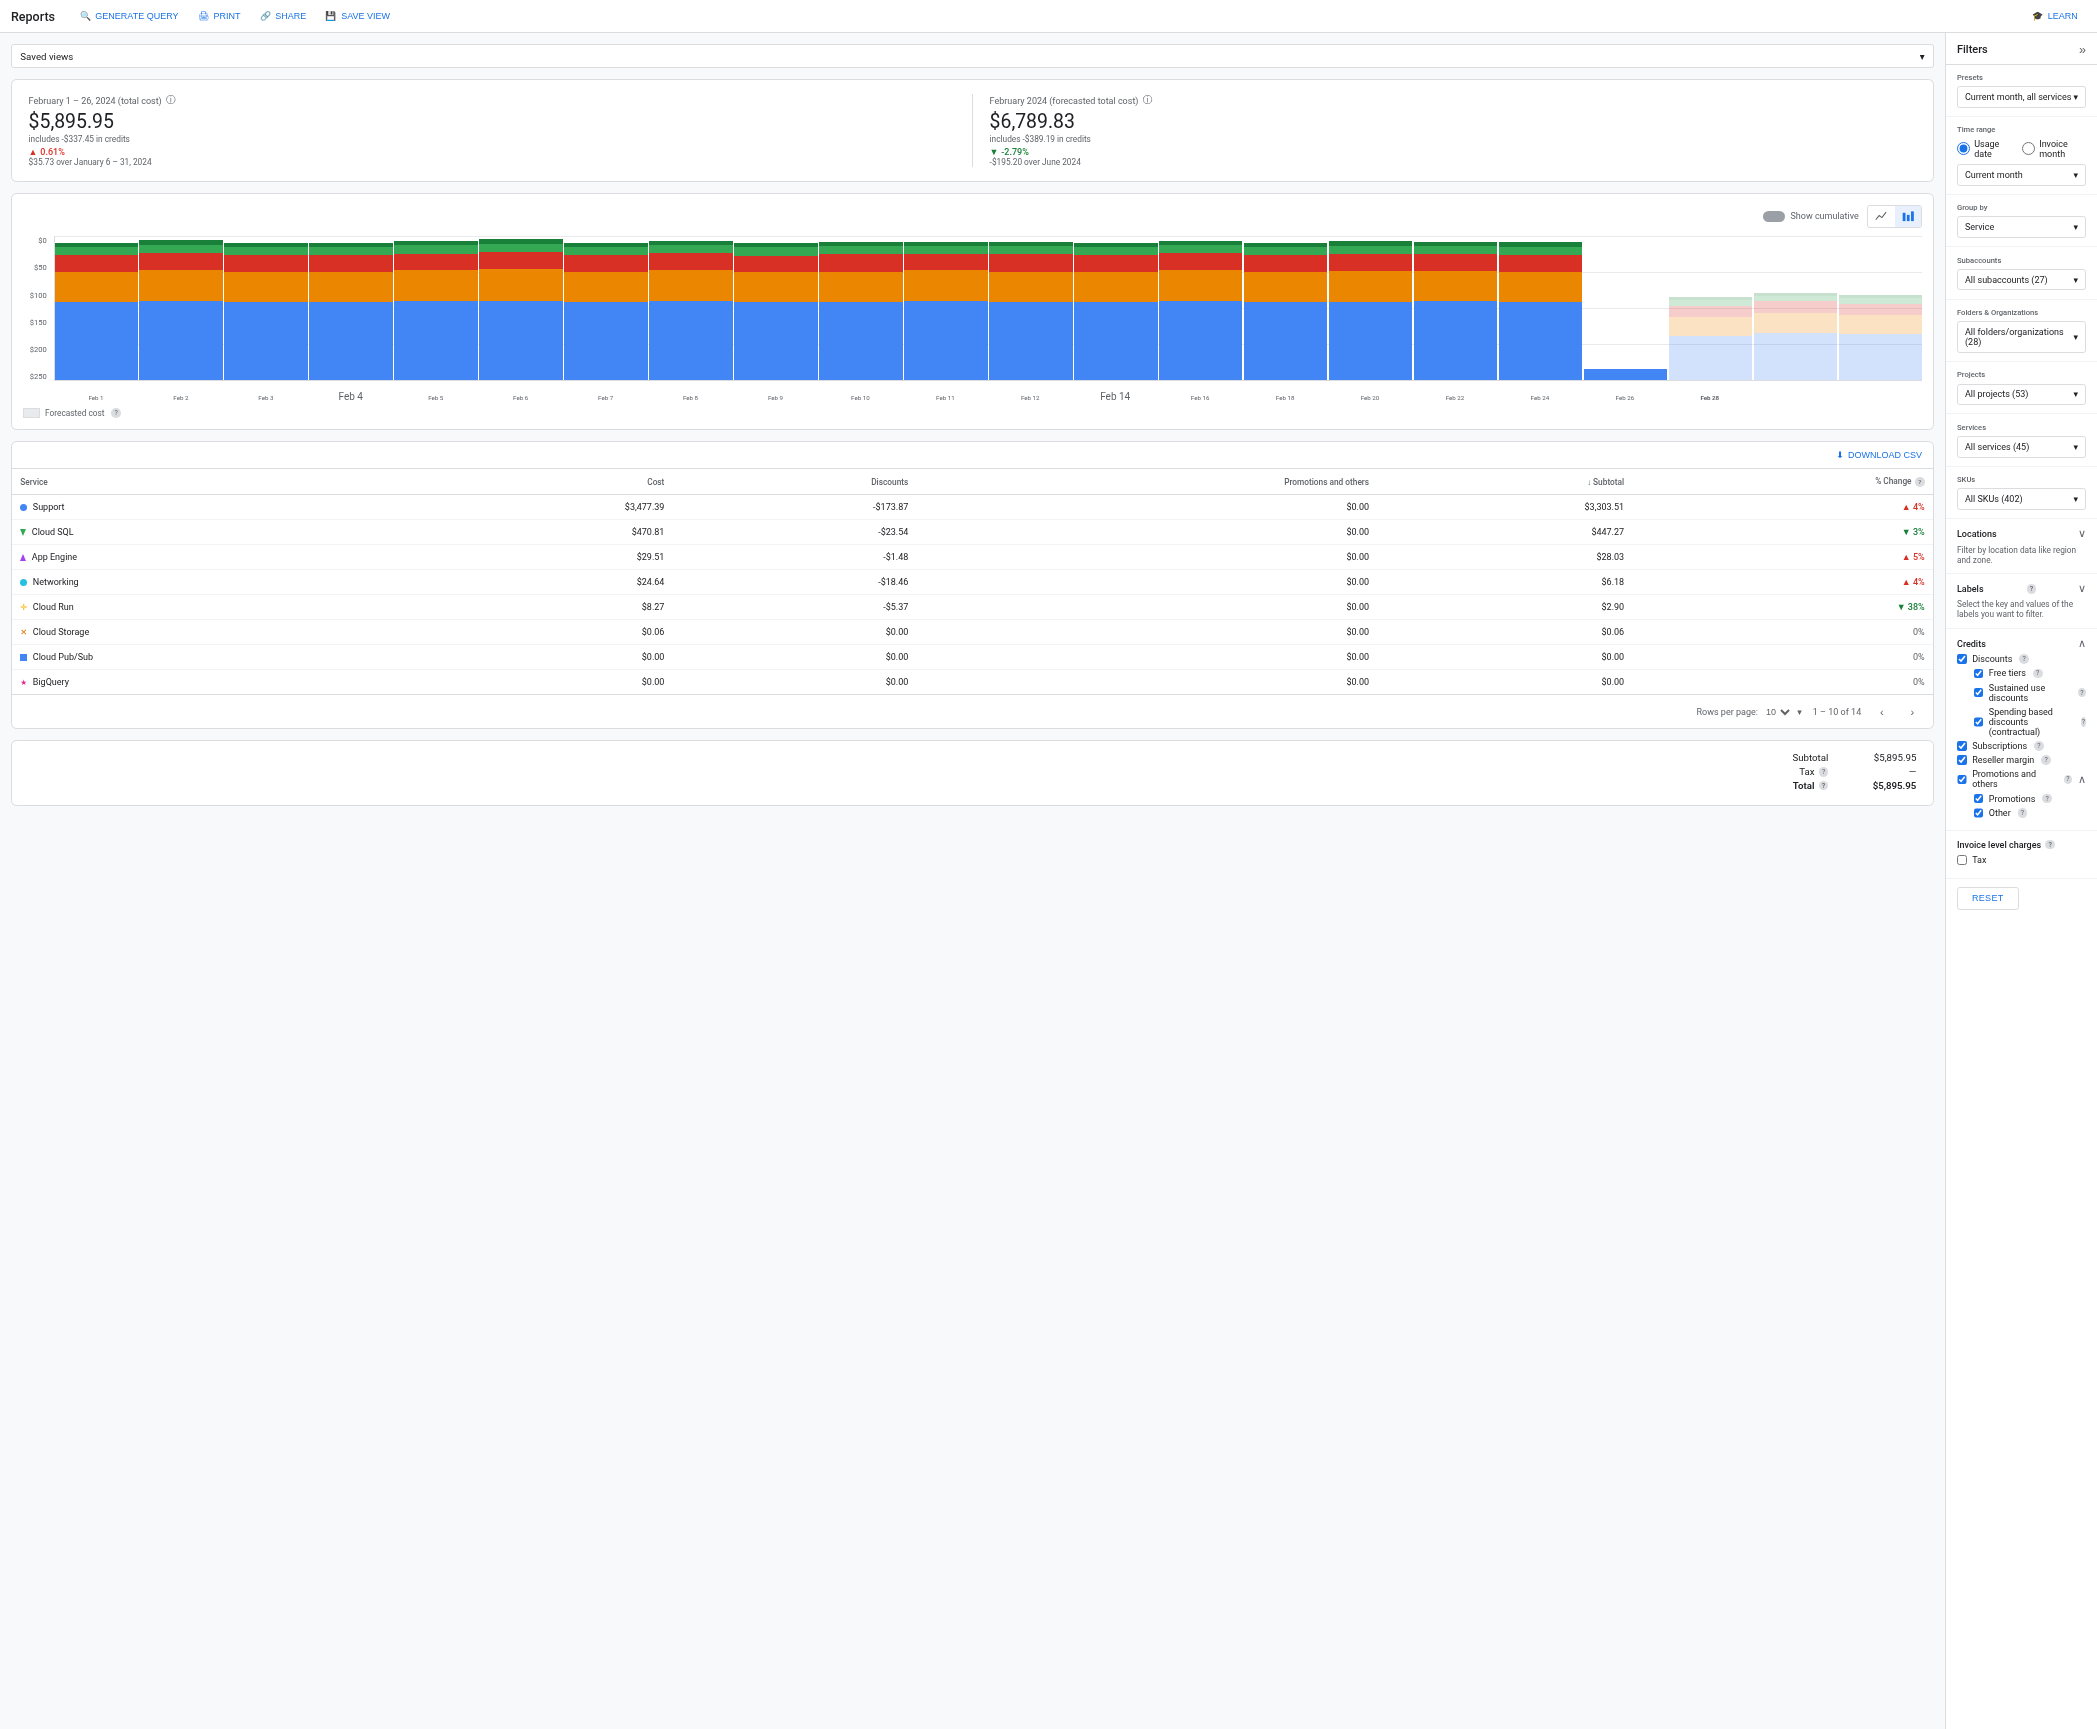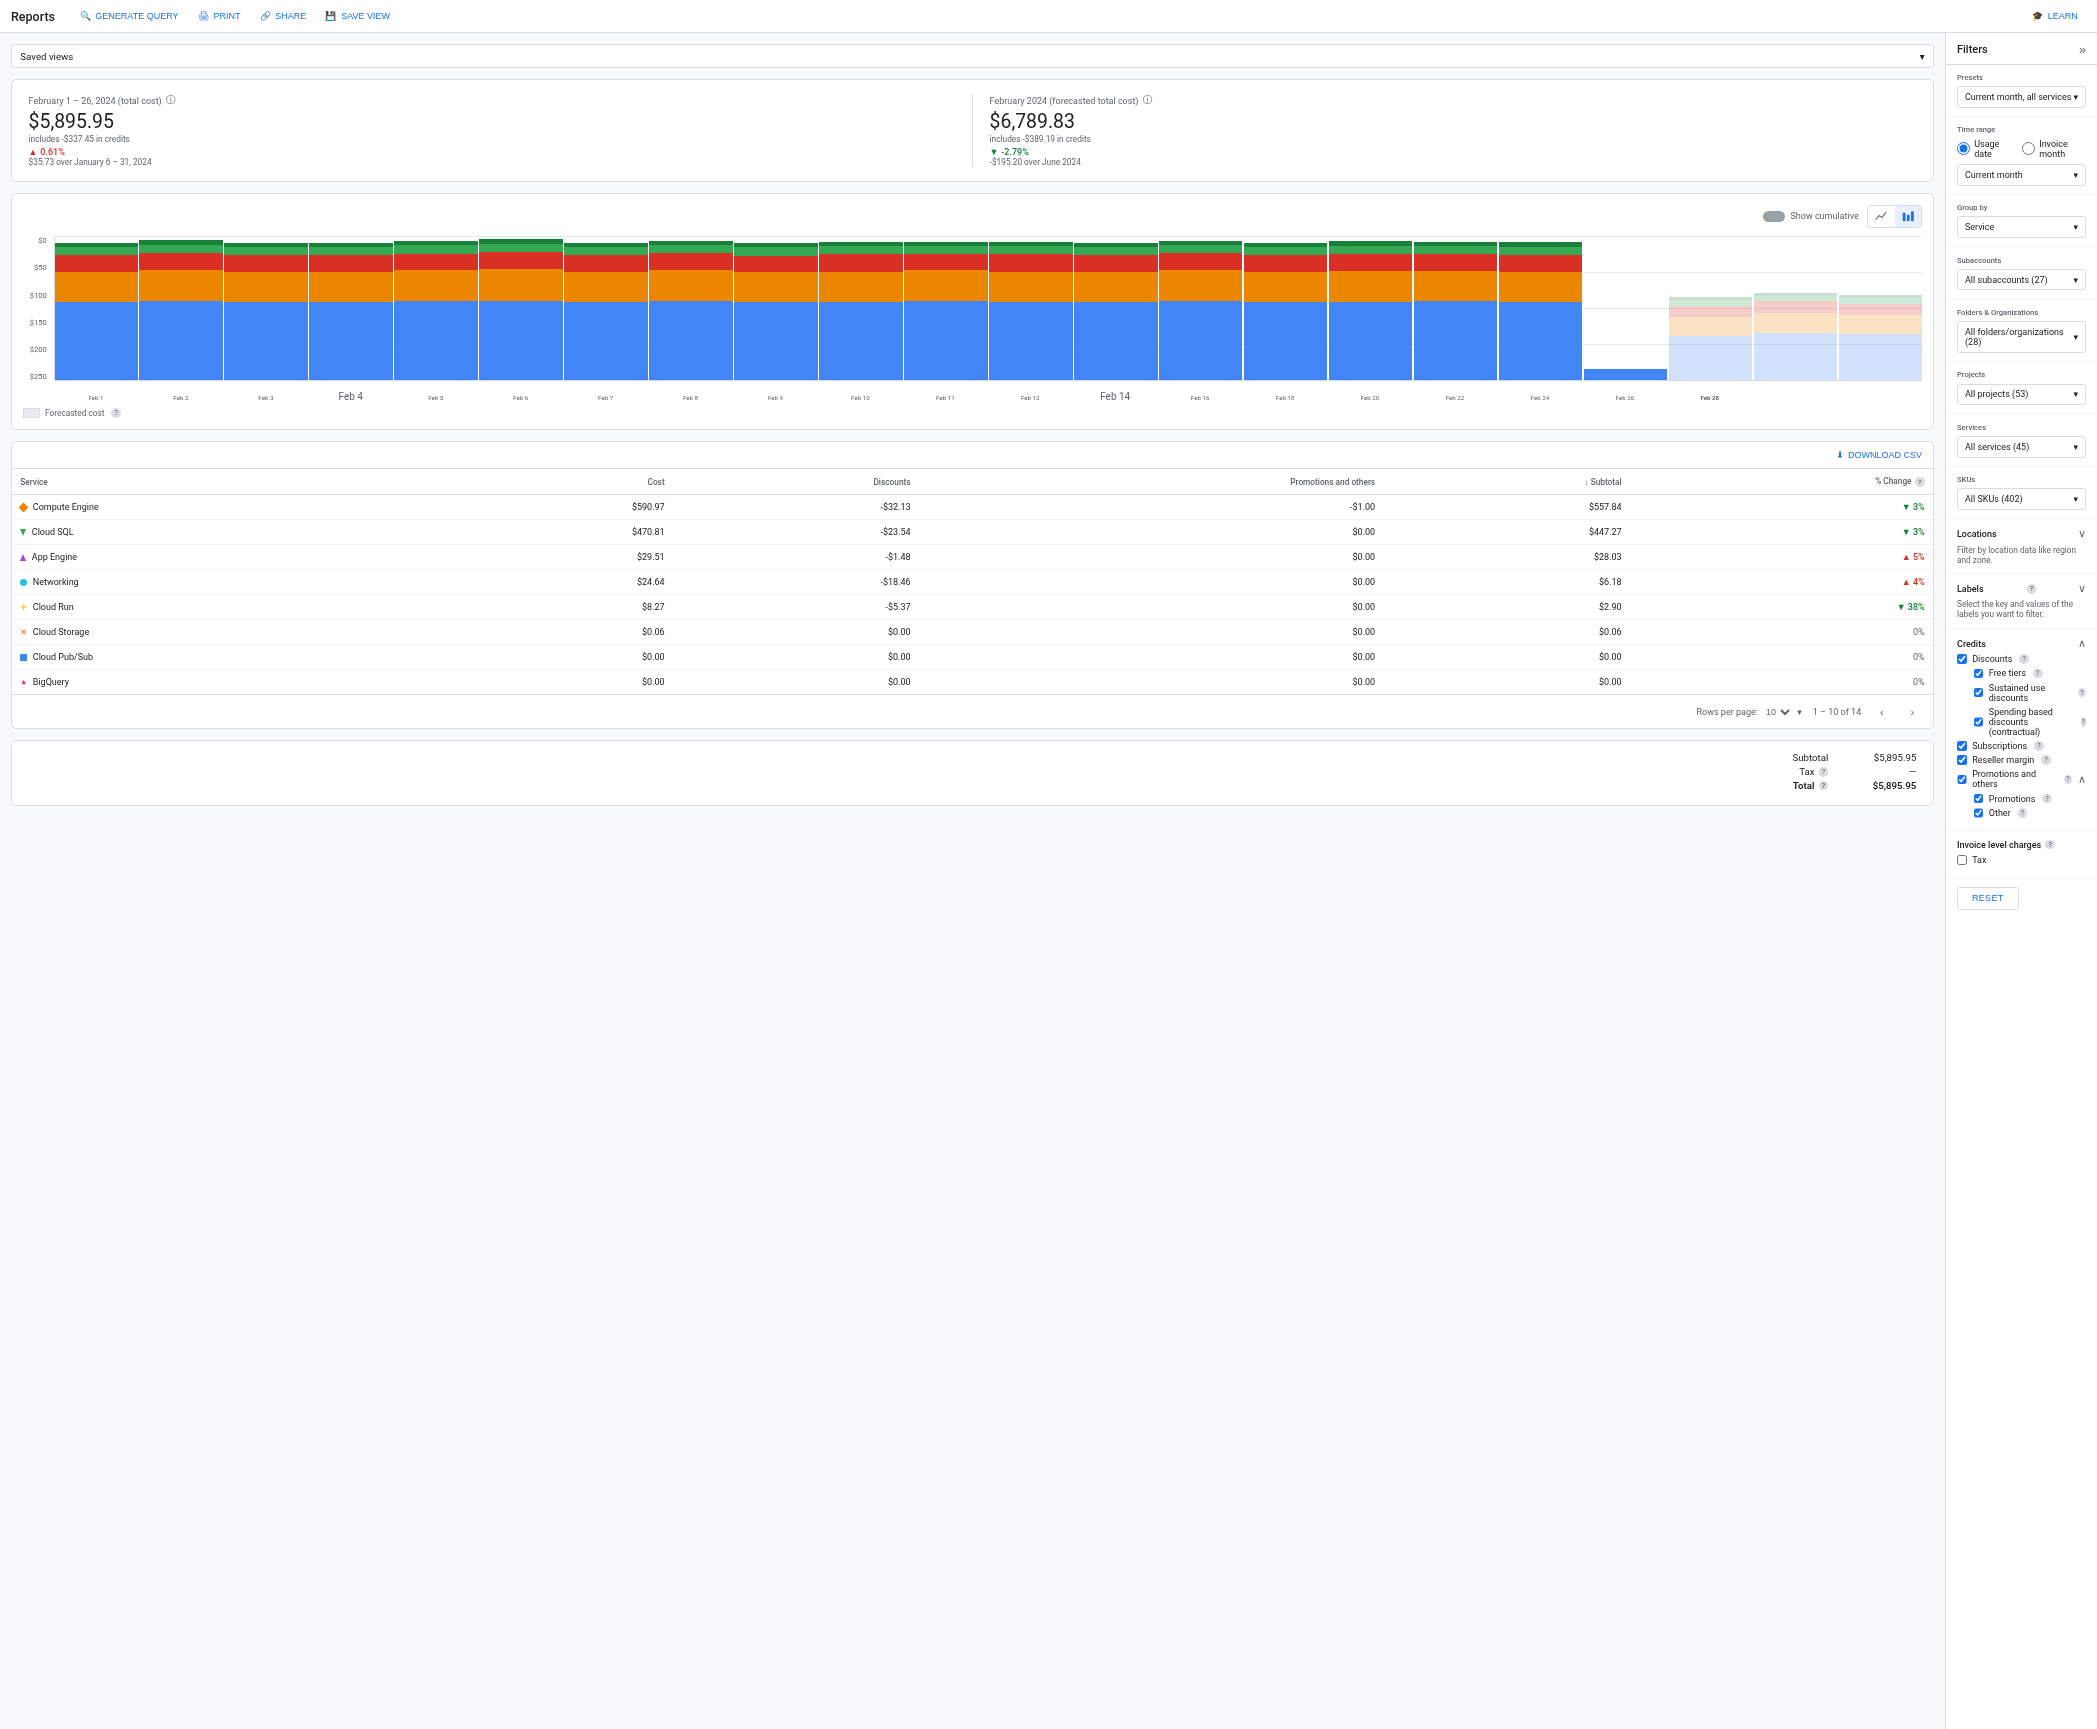--- a/index.html
+++ b/index.html
@@ -460,32 +460,32 @@
           <tr>
             <th>Service</th>
             <th class="num-col">Cost</th>
             <th class="num-col">Discounts</th>
             <th class="num-col">Promotions and others</th>
             <th class="num-col">↓ Subtotal</th>
             <th class="num-col">% Change <span class="help-badge" style="font-size:6.2px;">?</span></th>
           </tr>
         </thead>
         <tbody id="tableBody">
-            <tr>
+        <tr>
       <td>
                 <div class="service-cell">
-                  <span style="width:7px;height:7px;background:#ea8600;display:inline-block;transform:rotate(45deg);flex-shrink:0;"></span>
-                  <span>Compute Engine</span>
+                  <span style="width:7px;height:7px;border-radius:50%;background:#4285f4;display:inline-block;flex-shrink:0;"></span>
+                  <span>Support</span>
                 </div>
               </td>
-      <td class="num-col">$590.97</td>
-      <td class="num-col">-$32.13</td>
-      <td class="num-col">-$1.00</td>
-      <td class="num-col">$557.84</td>
-      <td class="num-col change-down">▼ 3%</td>
+      <td class="num-col">$3,477.39</td>
+      <td class="num-col">-$173.87</td>
+      <td class="num-col">$0.00</td>
+      <td class="num-col">$3,303.51</td>
+      <td class="num-col change-up">▲ 4%</td>
     </tr>
             <tr>
       <td>
                 <div class="service-cell">
                   <span style="display:inline-block;width:0;height:0;border-left:3.5px solid transparent;border-right:3.5px solid transparent;border-top:7px solid #34a853;flex-shrink:0;"></span>
                   <span>Cloud SQL</span>
                 </div>
               </td>
       <td class="num-col">$470.81</td>
       <td class="num-col">-$23.54</td>

